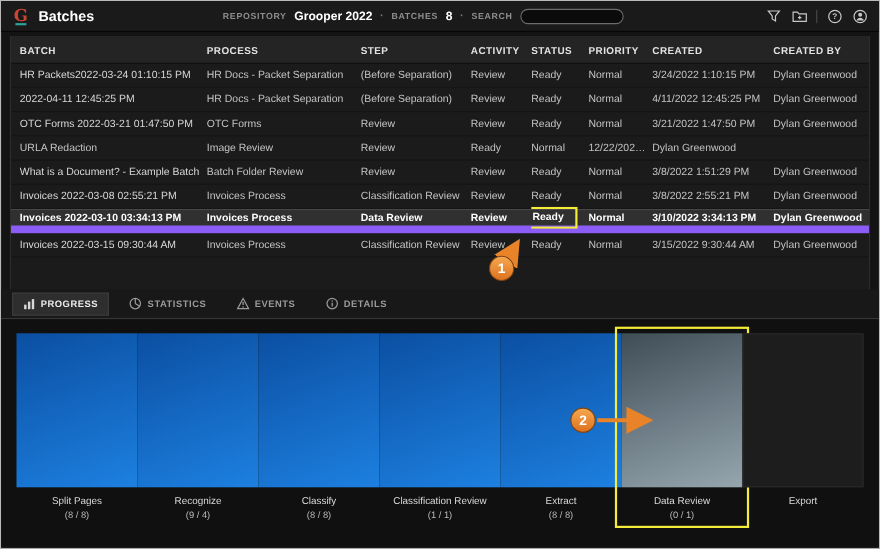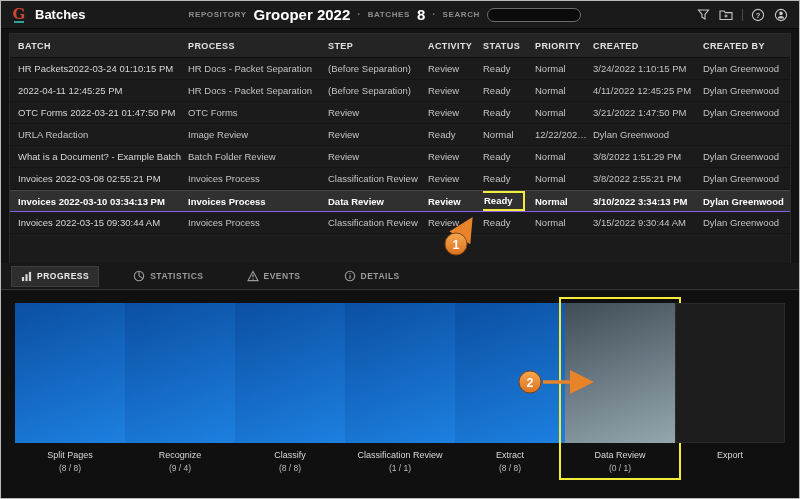--- a/index.html
+++ b/index.html
@@ -17,21 +17,21 @@
   }
   .logo {
     position:relative; width:16px; height:17px; margin-right:8px;
     font-family:"DejaVu Serif", serif; font-weight:bold; font-size:15px; line-height:16px;
     color:#c94632; text-align:center;
   }
   .logo::after { content:""; position:absolute; left:3px; bottom:0; width:10px; height:2px; background:#2ba39b; }
   .app-title { font-size:13px; font-weight:bold; color:#ffffff; }
   .center-meta { display:flex; align-items:center; gap:7px; margin:0 auto; }
   .meta-label { font-size:8px; letter-spacing:.6px; color:#8e8e8e; font-weight:bold; }
-  .meta-value { font-size:15px; font-weight:bold; color:#ffffff;text-align:center; }
+  .meta-value { font-size:11px; font-weight:bold; color:#ffffff;text-align:center; }
   .meta-dot { font-size:10px; color:#7a7a7a; font-weight:bold; }
   .search-input {
     width:94px; height:14px; background:#0b0b0b; border:1px solid #6d6d6d;
     border-radius:8px; outline:none; color:#ddd; font-size:9px; padding:0 7px;
   }
   .top-icons { display:flex; align-items:center; gap:8px; margin-left:12px; }
   .ticon { display:flex; align-items:center; justify-content:center; width:15px; height:15px; cursor:pointer; }
   .vdiv { width:1px; height:12px; background:#4a4a4a; }
 
   
@@ -42,33 +42,33 @@
   .thead-row, .trow {
     display:grid; grid-template-columns:170px 140px 100px 55px 52px 58px 110px 1fr;
     align-items:center; padding-left:8px;
   }
   .thead-row {
     height:24px; background:#242424; border-bottom:1px solid #0e0e0e;
     font-size:9px; font-weight:bold; letter-spacing:.4px; color:#e2e2e2;
   }
   .trow { height:22px; font-size:9.5px; color:#c4c4c4; border-bottom:1px solid #151515; cursor:default; }
   .trow .c-batch { color:#d8d8d8; }
-  .trow.selected { background:#303030; border-top:1px solid #484848; border-bottom:1px solid #8b5cf6; }
+  .trow.selected { background:#303030; border-top:1px solid #484848; border-bottom:7px solid #8b5cf6; }
   .trow.selected div, .trow.selected span { color:#ffffff; font-weight:bold; }
   .td { overflow:hidden; white-space:nowrap; text-overflow:ellipsis; padding-right:6px; }
   .status-box {
     display:inline-block; border:2px solid #f4ec39; padding:2px 10px 3px 6px; margin-left:-7px;
     background:transparent;
   }
 
   
   .tabs {
     position:absolute; left:0; right:0; top:262px; height:27px;
     background:#181818; border-bottom:1px solid #353535; display:flex; align-items:center;
-    padding:0 10px; gap:25px;
+    padding:0 10px; gap:9px;
   }
   .tab {
     display:flex; align-items:center; gap:5px; height:21px; padding:0 9px;
     font-size:8.5px; font-weight:bold; letter-spacing:.5px; color:#9b9b9b; cursor:pointer;
   }
   .tab.active { background:#2e2e2e; border:1px solid #3d3d3d; color:#ececec; }
   .tab svg { display:block; }
 
   
   .thumbs {

